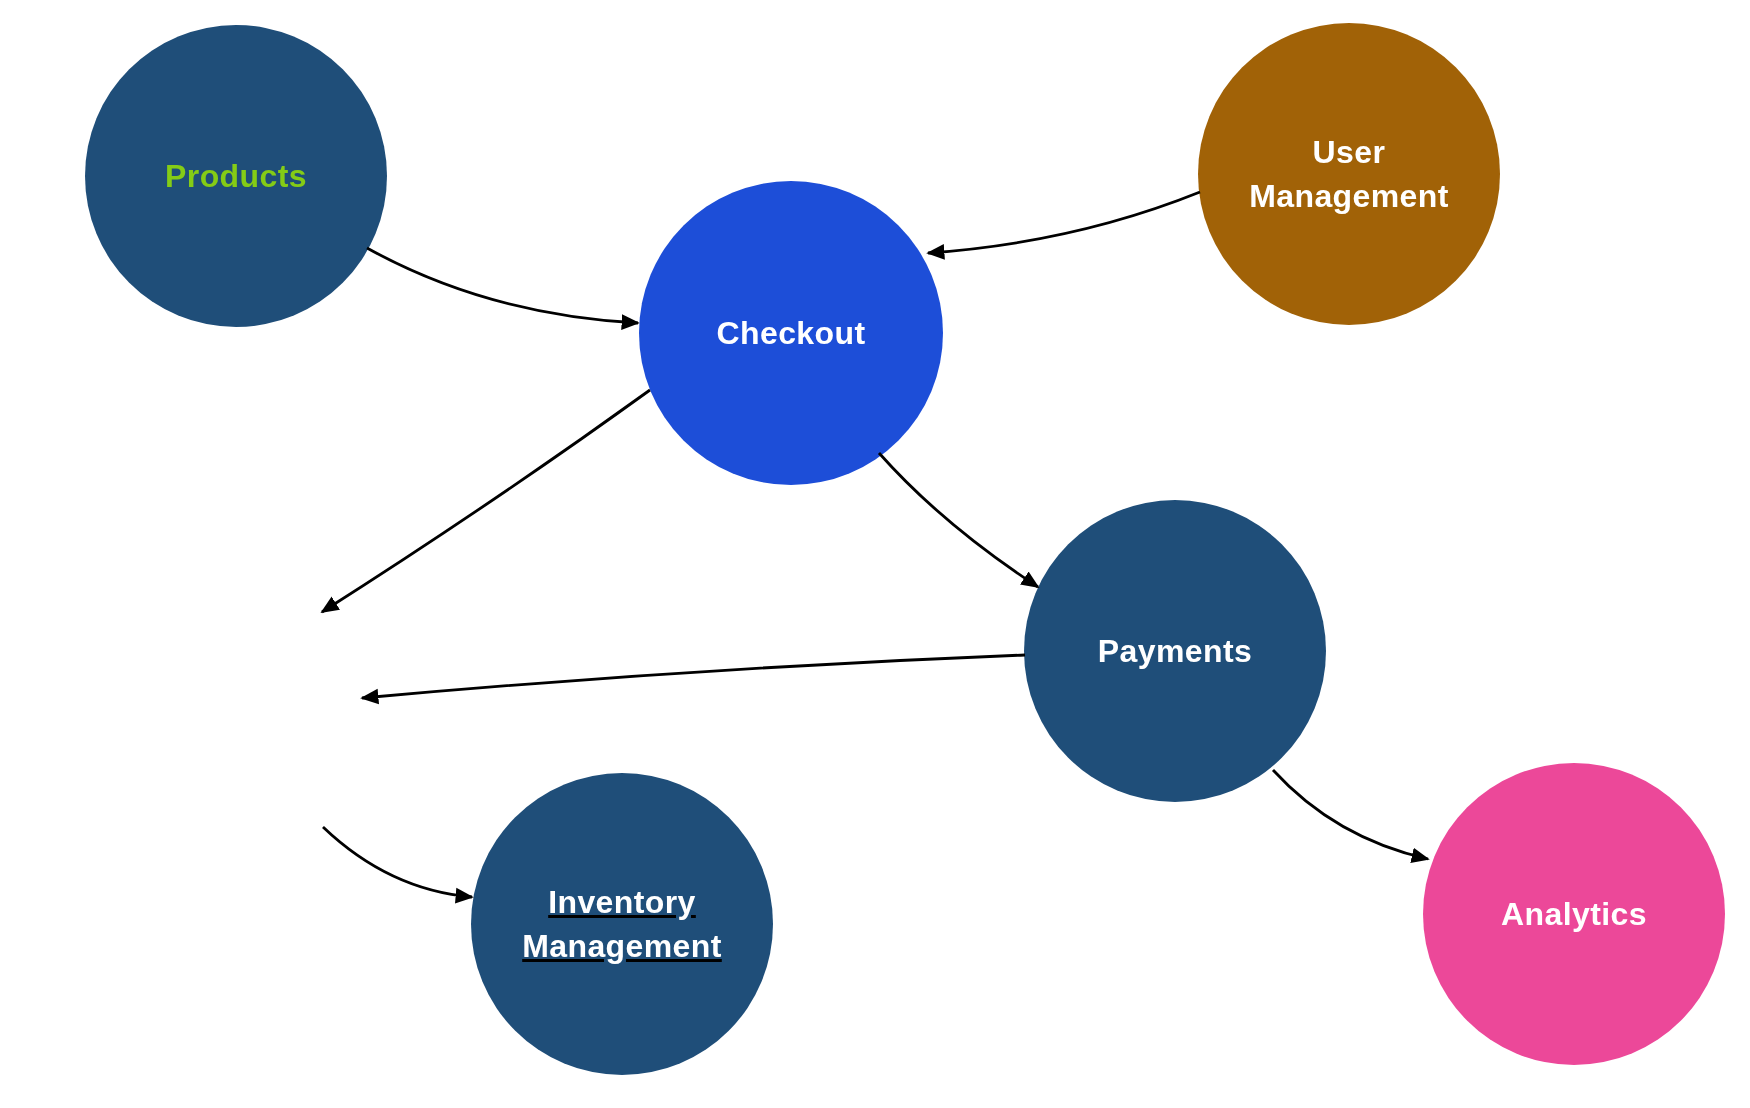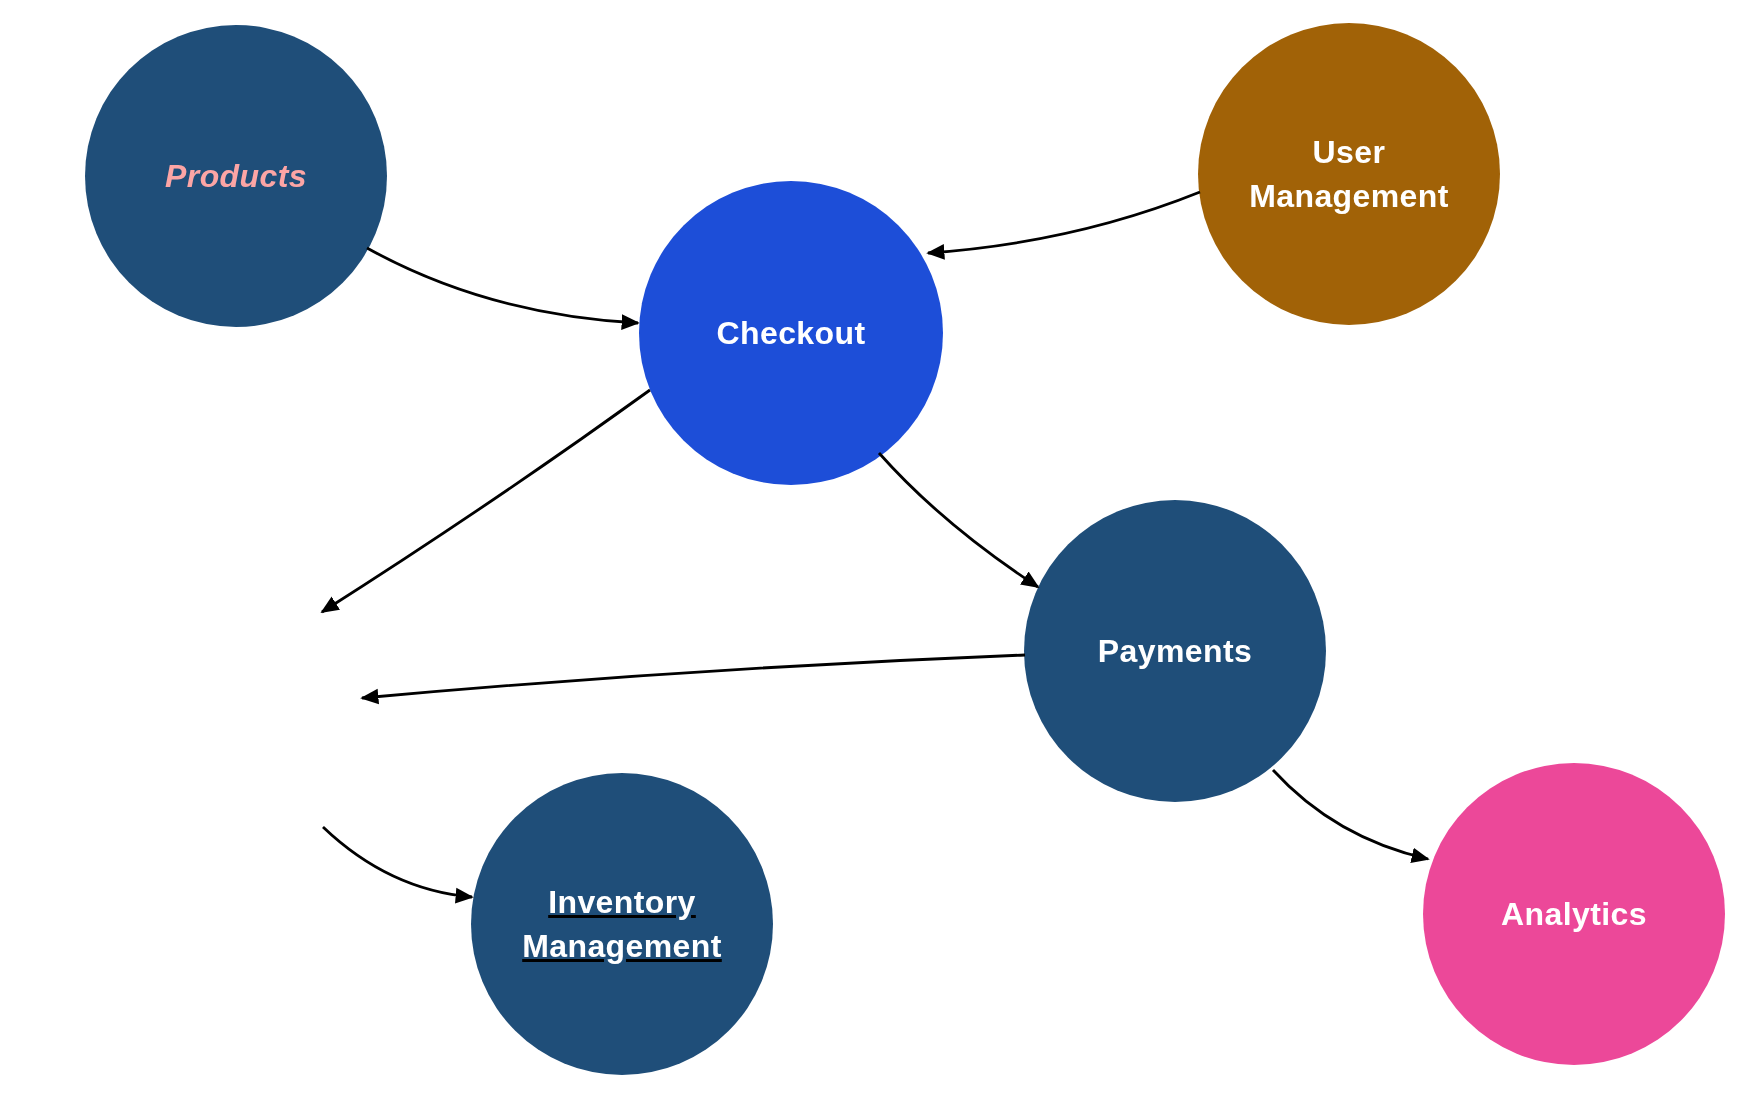--- a/index.html
+++ b/index.html
@@ -64,21 +64,21 @@
         <path class="edge" d="M 367 248 Q 488 315 638 323" stroke="#000000" marker-end="url(#arrowhead)"></path>
         <path class="edge" d="M 1200 192 Q 1073 243 928 253" stroke="#000000" marker-end="url(#arrowhead)"></path>
         <path class="edge" d="M 650 390 Q 495 502 322 612" stroke="#000000" marker-end="url(#arrowhead)"></path>
         <path class="edge" d="M 879 453 Q 942 524 1038 587" stroke="#000000" marker-end="url(#arrowhead)"></path>
         <path class="edge" d="M 1025 655 Q 693 668 362 698" stroke="#000000" marker-end="url(#arrowhead)"></path>
         <path class="edge" d="M 323 827 Q 389 890 472 897" stroke="#000000" marker-end="url(#arrowhead)"></path>
         <path class="edge" d="M 1273 770 Q 1335 838 1428 859" stroke="#000000" marker-end="url(#arrowhead)"></path>
       </g>
   </svg>
 <div class="node" style="left: 85px; top: 25px; width: 302px; height: 302px; background: rgb(31, 78, 121);">
-      <span class="node-label" style="color: #fca5a5; font-style: italic;">Products</span>
+      <span class="node-label" style="color: #84cc16;">Products</span>
     </div>
     <div class="node" style="left: 1198px; top: 23px; width: 302px; height: 302px; background: #a16207;">
       <span class="node-label" style="color: rgb(255, 255, 255);">User
 Management</span>
     </div>
     <div class="node" style="left: 639px; top: 181px; width: 304px; height: 304px; background: #1d4ed8;">
       <span class="node-label" style="color: rgb(255, 255, 255);">Checkout</span>
     </div>
     <div class="node" style="left: 1024px; top: 500px; width: 302px; height: 302px; background: rgb(31, 78, 121);">
       <span class="node-label" style="color: rgb(255, 255, 255);">Payments</span>

